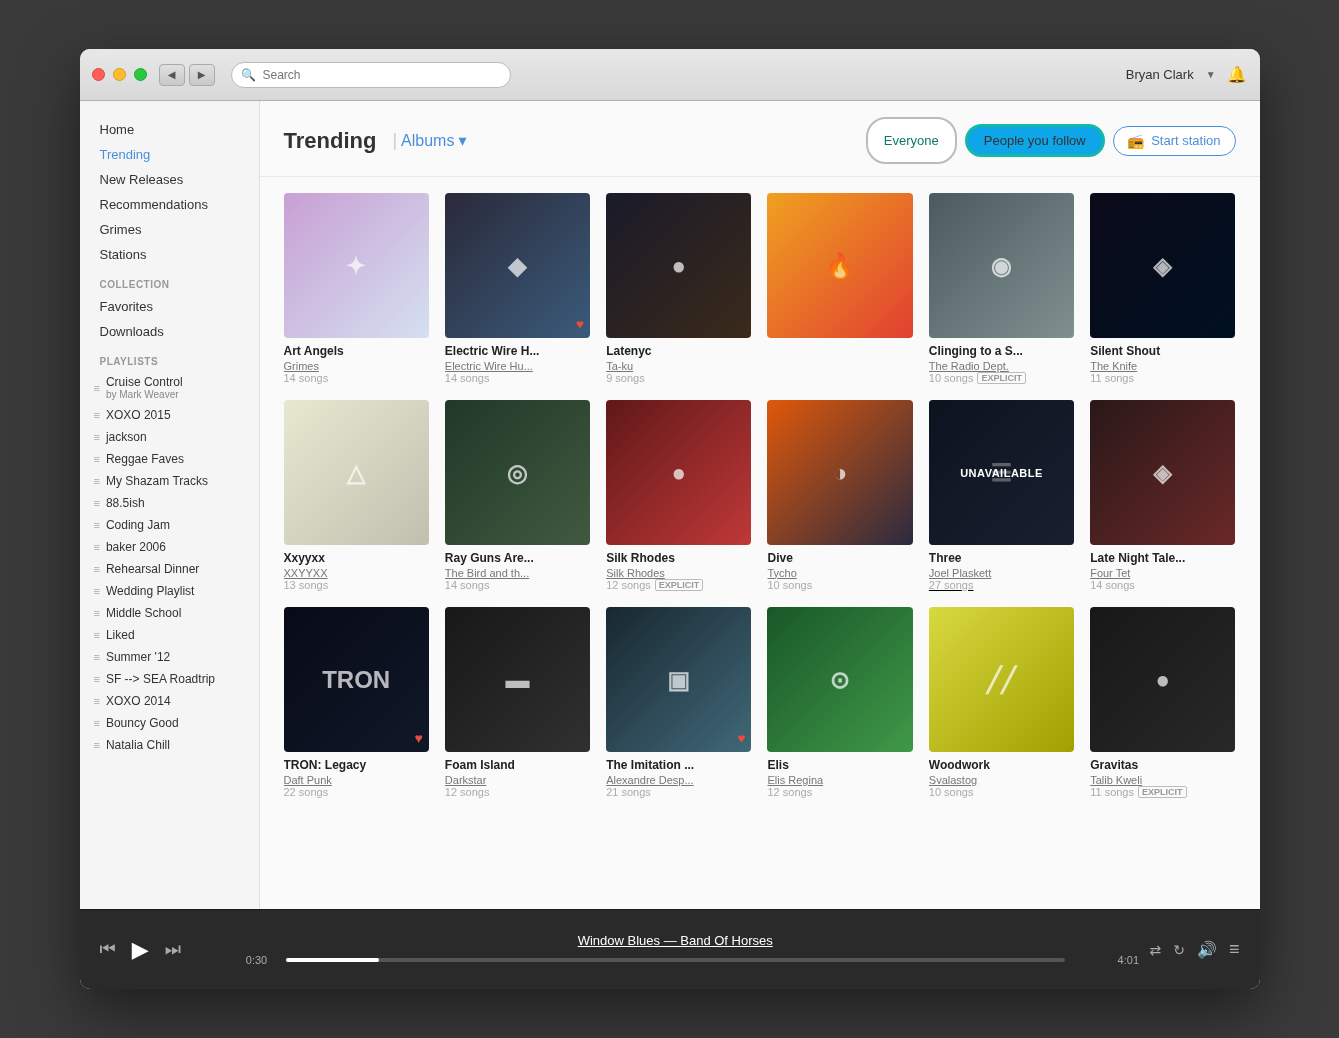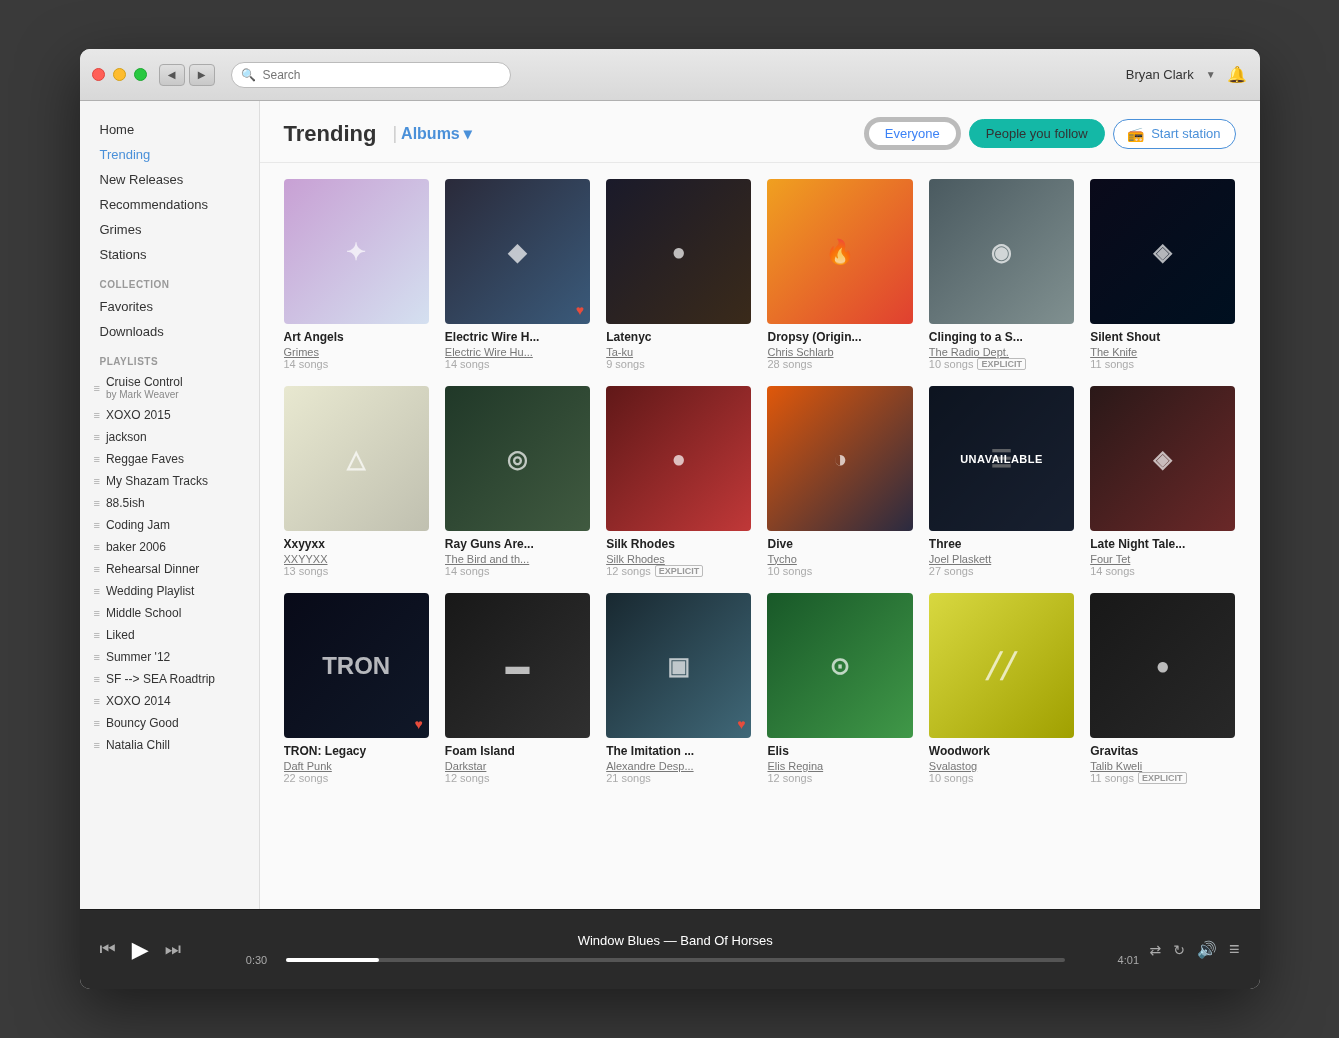--- a/index.html
+++ b/index.html
@@ -24,42 +24,42 @@
     .sidebar { width: 180px; background: #f5f5f5; border-right: 1px solid #ddd; padding: 16px 0; overflow-y: auto; flex-shrink: 0; }
     .sidebar-nav-item { padding: 5px 20px; font-size: 13px; color: #333; cursor: pointer; display: block; }
     .sidebar-nav-item.active { color: #4a90d9; font-weight: 500; }
     .sidebar-section-label { padding: 12px 20px 4px; font-size: 10px; color: #999; text-transform: uppercase; letter-spacing: 0.5px; font-weight: 600; }
     .sidebar-playlist-item { padding: 4px 20px 4px 14px; font-size: 12px; color: #333; cursor: pointer; display: flex; align-items: center; gap: 6px; }
     .playlist-icon { color: #aaa; font-size: 11px; flex-shrink: 0; }
     .content-area { flex: 1; overflow-y: auto; background: #fafafa; }
     .content-header { padding: 16px 24px 12px; display: flex; align-items: center; border-bottom: 1px solid #e8e8e8; background: #fafafa; position: sticky; top: 0; z-index: 10; }
     .trending-title { font-size: 22px; font-weight: 600; color: #333; margin-right: 12px; }
     .header-divider { color: #ccc; margin: 0 4px; font-size: 18px; }
-    .albums-dropdown { display: flex; align-items: center; gap: 4px; font-size: 16px; color: #4a90d9; cursor: pointer; font-weight: 700; }
+    .albums-dropdown { display: flex; align-items: center; gap: 4px; font-size: 16px; color: #4a90d9; cursor: pointer; font-weight: 400; }
     .filter-buttons { margin-left: auto; display: flex; align-items: center; gap: 8px; }
-    .filter-btn { padding: 4px 16px; border-radius: 20px; border: 5px solid #8b5cf6; background: white; font-size: 13px; cursor: pointer; color: #3b82f6; }
+    .filter-btn { padding: 14px 16px; border-radius: 20px; border: 2px solid #8b5cf6; background: white; font-size: 13px; cursor: pointer; color: #0f766e; }
     .filter-btn.active { background: white; border-color: #bbb; }
-    .filter-btn-follow { padding: 6px 16px; border-radius: 20px; border: 1px solid #14b8a6; background: #14b8a6; font-size: 13px; cursor: pointer; color: #333; }
+    .filter-btn-follow { padding: 6px 16px; border-radius: 20px; border: 3px solid #14b8a6; background: #0ea5e9; font-size: 13px; cursor: pointer; color: #333; }
     .start-station-btn { padding: 6px 14px; border-radius: 20px; border: 1px solid #4a90d9; background: white; font-size: 13px; cursor: pointer; color: #4a90d9; display: flex; align-items: center; gap: 6px; }
     .albums-grid { display: grid; grid-template-columns: repeat(6, 1fr); gap: 16px; padding: 16px 24px; }
     .album-card { cursor: pointer; }
     .album-art { width: 100%; aspect-ratio: 1; border-radius: 4px; overflow: hidden; position: relative; margin-bottom: 6px; background: #ddd; }
     .album-art-placeholder { width: 100%; height: 100%; display: flex; align-items: center; justify-content: center; font-size: 28px; color: white; font-weight: bold; }
     .album-title { font-size: 12px; font-weight: 600; color: #222; line-height: 1.3; white-space: nowrap; overflow: hidden; text-overflow: ellipsis; }
     .album-artist { font-size: 11px; color: #777; white-space: nowrap; overflow: hidden; text-overflow: ellipsis; text-decoration: underline; }
     .explicit-badge { font-size: 9px; color: #999; border: 1px solid #bbb; border-radius: 2px; padding: 0 3px; margin-left: 4px; font-weight: 600; }
     .unavailable-overlay { position: absolute; top: 0; left: 0; right: 0; bottom: 0; background: rgba(0,0,0,0.5); display: flex; align-items: center; justify-content: center; color: white; font-size: 11px; font-weight: 600; letter-spacing: 0.5px; }
     .heart-icon { position: absolute; bottom: 6px; right: 6px; color: #e74c3c; font-size: 14px; }
     .songs-text { font-size: 11px; color: #aaa; }
     .player-bar { height: 80px; background: #2a2a2a; border-top: 1px solid #1a1a1a; display: flex; align-items: center; padding: 0 20px; flex-shrink: 0; }
     .player-controls { display: flex; align-items: center; gap: 16px; margin-right: 20px; }
     .player-btn { background: none; border: none; color: #aaa; cursor: pointer; font-size: 18px; }
     .play-btn { background: none; border: none; color: white; cursor: pointer; font-size: 22px; }
     .player-center { flex: 1; display: flex; flex-direction: column; align-items: center; gap: 6px; }
-    .now-playing-title { font-size: 13px; color: white; font-weight: 500; }
+    .now-playing-title { font-size: 13px; color: white; font-weight: 500; text-decoration: underline; }
     .progress-bar-container { width: 100%; display: flex; align-items: center; gap: 8px; }
     .time-text { font-size: 11px; color: #aaa; min-width: 32px; margin-left: 45px; }
     .progress-bar { flex: 1; height: 4px; background: #555; border-radius: 2px; cursor: pointer; }
     .progress-fill { height: 100%; background: white; border-radius: 2px; width: 12%; }
     .player-right { display: flex; align-items: center; gap: 12px; }
     .shuffle-btn { color: #aaa; font-size: 14px; cursor: pointer; }
     .repeat-btn { color: #aaa; font-size: 14px; cursor: pointer; }
     .volume-icon { color: #aaa; font-size: 16px; cursor: pointer; }
   </style>
 </head>
@@ -230,27 +230,20 @@
               <div class="album-artist">Ta-ku</div>
               <div style="display: flex; align-items: flex-start;">
                 <span class="songs-text">9 songs</span>
               </div>
             </div>
           </div>
           <div class="album-card">
             <div class="album-art" style="background: linear-gradient(135deg, rgb(240, 160, 32) 0%, rgb(224, 64, 48) 100%);">
               <div class="album-art-placeholder" style="color: rgba(255, 255, 255, 0.7); font-size: 24px;">🔥</div>
             </div>
-            <div>
-              <div class="album-title">Dropsy (Origin...</div>
-              <div class="album-artist">Chris Schlarb</div>
-              <div style="display: flex; align-items: center;">
-                <span class="songs-text">28 songs</span>
-              </div>
-            </div>
           </div>
           <div class="album-card">
             <div class="album-art" style="background: linear-gradient(135deg, rgb(74, 90, 96) 0%, rgb(128, 144, 144) 100%);">
               <div class="album-art-placeholder" style="color: rgba(255, 255, 255, 0.7); font-size: 24px;">◉</div>
             </div>
             <div>
               <div class="album-title">Clinging to a S...</div>
               <div class="album-artist">The Radio Dept.</div>
               <div style="display: flex; align-items: center;">
                 <span class="songs-text">10 songs</span>
@@ -320,21 +313,21 @@
             </div>
           </div>
           <div class="album-card">
             <div class="album-art" style="background: linear-gradient(135deg, rgb(26, 40, 64) 0%, rgb(48, 64, 96) 100%);">
               <div class="album-art-placeholder" style="color: rgba(255, 255, 255, 0.7); font-size: 24px;">☰</div>
               <div class="unavailable-overlay">UNAVAILABLE</div>
             </div>
             <div>
               <div class="album-title">Three</div>
               <div class="album-artist">Joel Plaskett</div>
-              <div style="display: flex; align-items: center;">
+              <div style="display: flex; align-items: center; text-decoration: underline;">
                 <span class="songs-text">27 songs</span>
               </div>
             </div>
           </div>
           <div class="album-card">
             <div class="album-art" style="background: linear-gradient(135deg, rgb(42, 24, 24) 0%, rgb(106, 40, 40) 100%);">
               <div class="album-art-placeholder" style="color: rgba(255, 255, 255, 0.7); font-size: 24px;">◈</div>
             </div>
             <div>
               <div class="album-title">Late Night Tale...</div>

